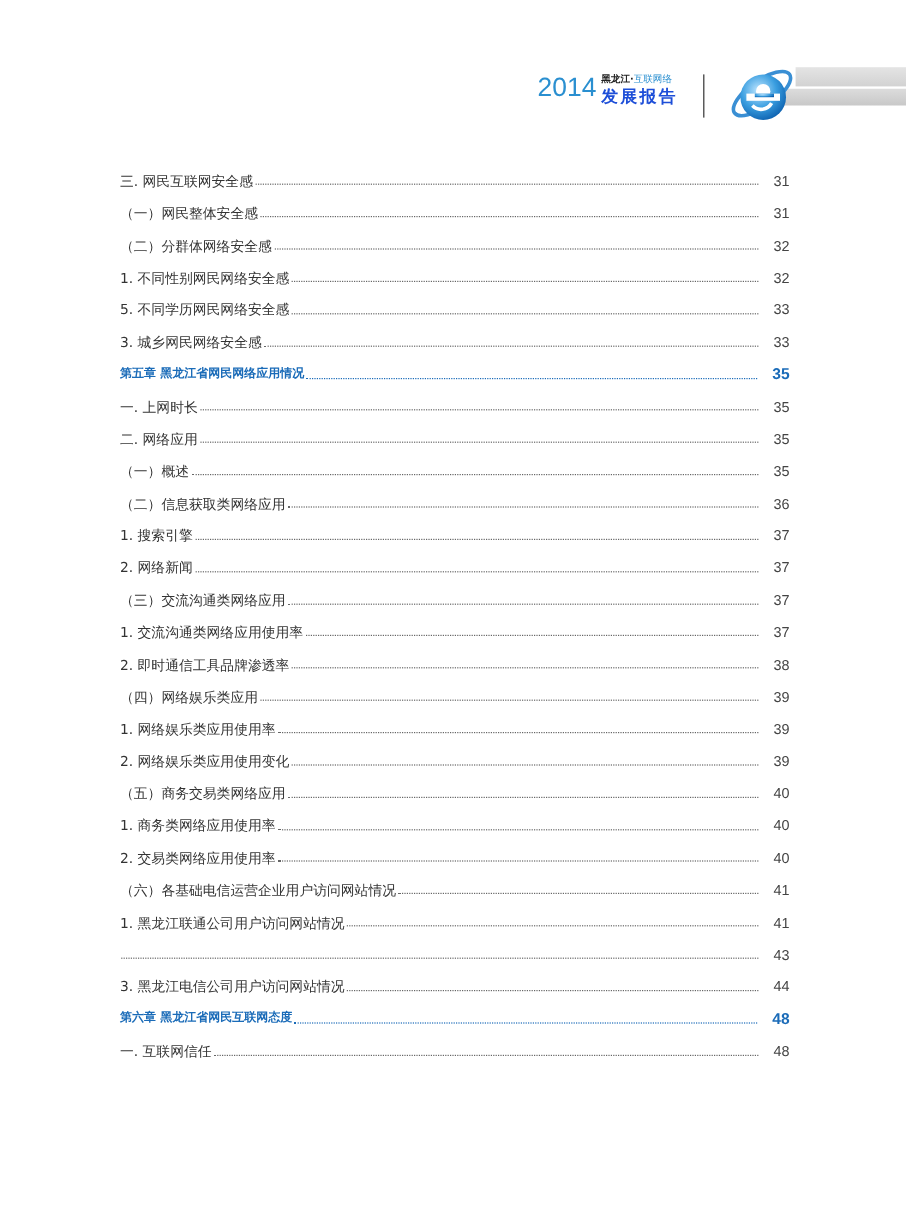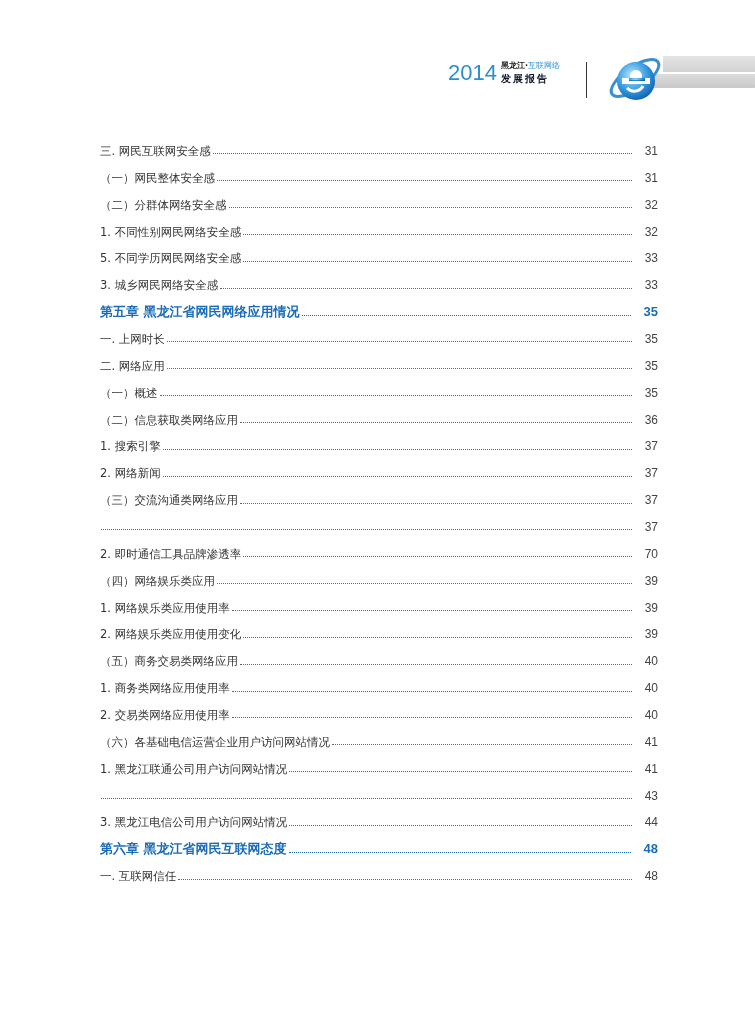--- a/index.html
+++ b/index.html
@@ -13,22 +13,22 @@
       position: absolute; left: 405px; top: 60px;
       font-family: "Liberation Sans", sans-serif;
       font-size: 22px; color: #2a8fd0; letter-spacing: 0px;
     }
     .brand-small {
       position: absolute; left: 458px; top: 60px; font-size: 8px; white-space: nowrap;
     }
     .brand-small .a { color: #222; font-weight: bold; }
     .brand-small .b { color: #2a8fd0; }
     .brand-big {
-      position: absolute; left: 458px; top: 72px; font-size: 10px; font-weight: bold;
-      color: #0f172a; letter-spacing: 2px; white-space: nowrap; text-align: right;
+      position: absolute; left: 458px; top: 72px; font-size: 14px; font-weight: bold;
+      color: #1d4ed8; letter-spacing: 2px; white-space: nowrap; text-align: right;
     }
     .divider { position: absolute; left: 543px; top: 62px; width: 1px; height: 36px; background: #333; }
     .banner-bar1 {
       position: absolute; left: 620px; top: 56px; width: 135px; height: 16px;
       background: linear-gradient(#e4e4e4, #d2d2d2);
     }
     .banner-bar2 {
       position: absolute; left: 610px; top: 74px; width: 110px; height: 14px;
       background: linear-gradient(#dcdcdc, #c8c8c8);
       border-bottom-right-radius: 10px;
@@ -39,21 +39,21 @@
     .row {
       position: relative; height: 26.86px; line-height: 26.86px;
       display: flex; font-size: 11.5px; color: #333;
     }
     .row .title { white-space: nowrap; padding-right: 1px; }
     .row .dots {
       flex: 1; height: 1px; margin: 0 1px; align-self: center; margin-top: 4px;
       border-bottom: 1.5px dotted #666;
     }
     .row .page { white-space: nowrap; font-family: "Liberation Sans", sans-serif; font-size: 12px; color: #444; margin-left: 12px; }
-    .row.chapter .title { color: #1a6bb8; font-weight: bold; font-size: 13px; }
+    .row.chapter .title { color: #1a6bb8; font-weight: bold; font-size: 10px; }
     .row.chapter .dots { border-bottom-color: #1a6bb8; }
     .row.chapter .page { color: #1a6bb8; font-weight: bold; font-size: 13px; }
   </style>
 </head>
 <body>
 
 <div class="header">
   <div class="brand-year">2014</div>
   <div class="brand-small">
     <span class="a">黑龙江·</span><span class="b">互联网络</span>
@@ -145,27 +145,28 @@
       <span class="title">2. 网络新闻</span>
       <span class="dots"></span>
       <span class="page">37</span>
     </div>
     <div class="row">
       <span class="title">（三）交流沟通类网络应用</span>
       <span class="dots"></span>
       <span class="page">37</span>
     </div>
     <div class="row">
+      <span class="title">1. 交流沟通类网络应用使用率</span>
       <span class="dots"></span>
       <span class="page">37</span>
     </div>
     <div class="row">
       <span class="title">2. 即时通信工具品牌渗透率</span>
       <span class="dots"></span>
-      <span class="page">70</span>
+      <span class="page">38</span>
     </div>
     <div class="row">
       <span class="title">（四）网络娱乐类应用</span>
       <span class="dots"></span>
       <span class="page">39</span>
     </div>
     <div class="row">
       <span class="title">1. 网络娱乐类应用使用率</span>
       <span class="dots"></span>
       <span class="page">39</span>

